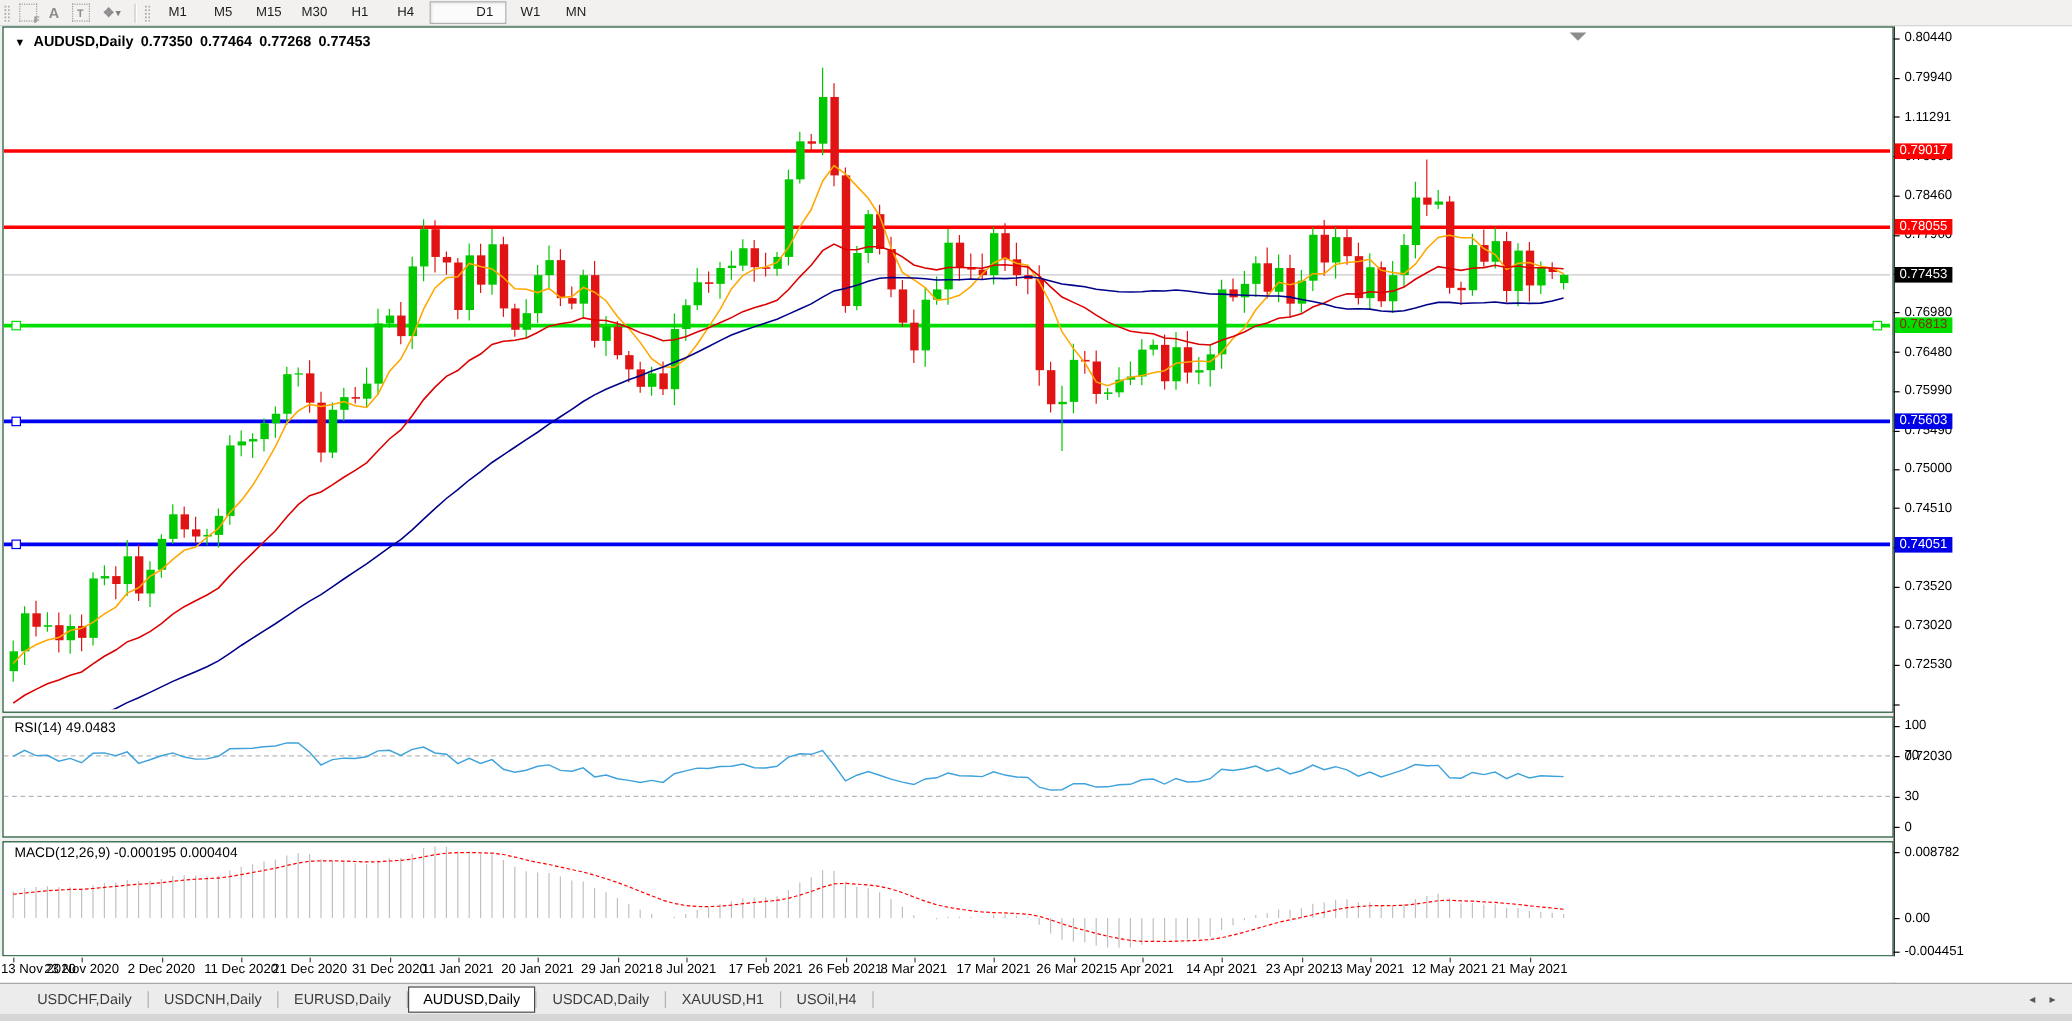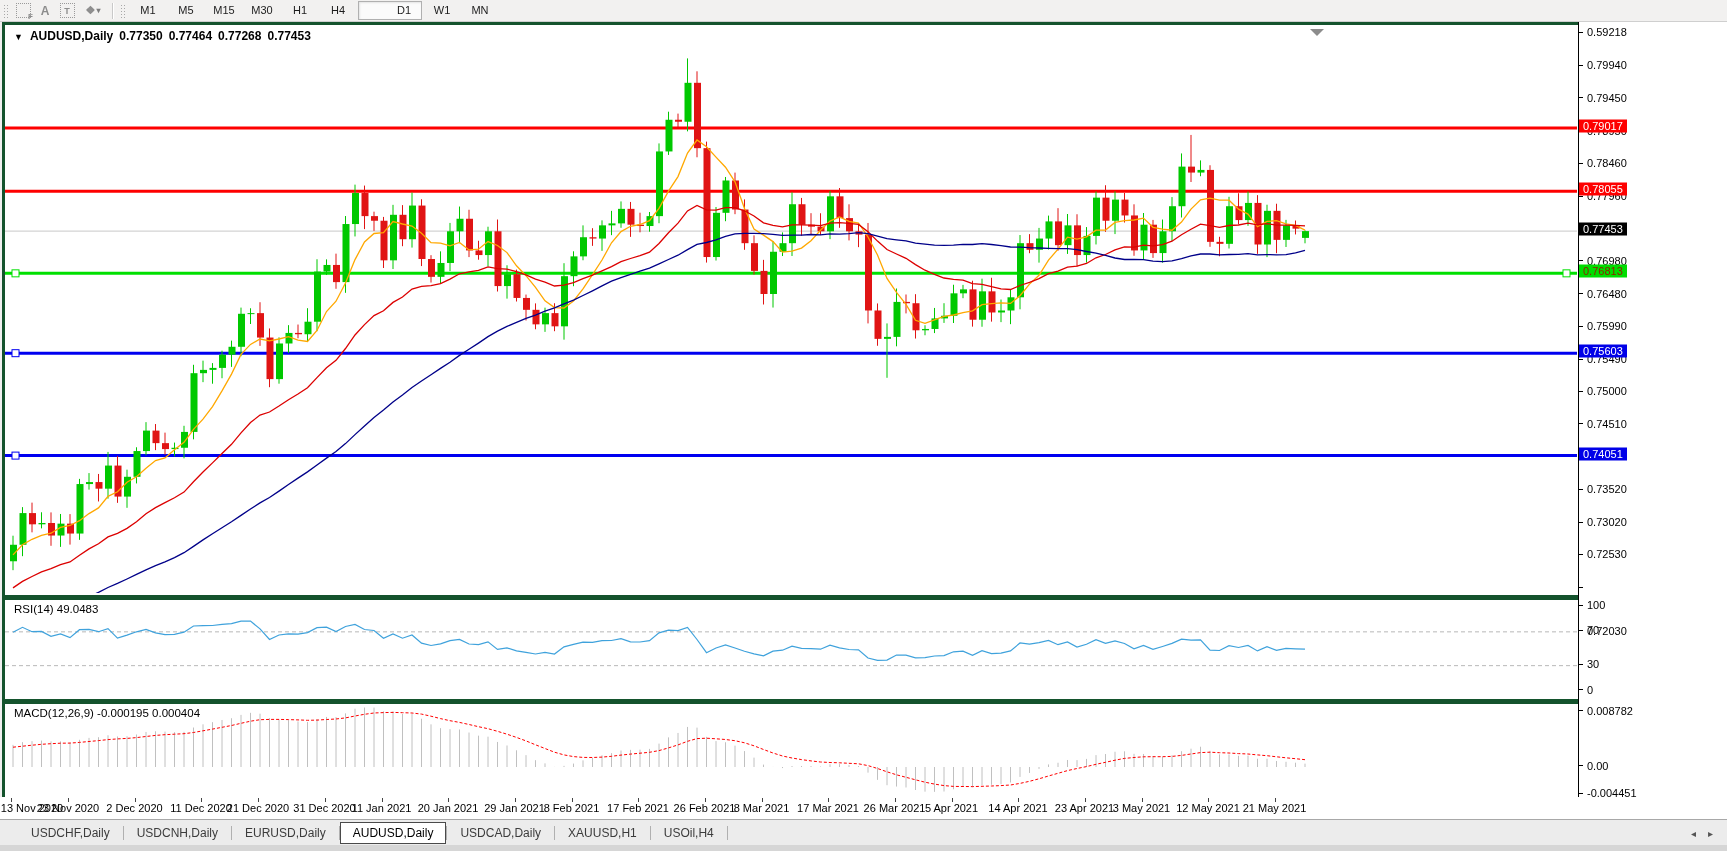--- a/index.html
+++ b/index.html
@@ -14,21 +14,21 @@
             color:#8d8d8d;font-size:12px;font-weight:bold;position:relative;}
   .dotted-box{width:13px;height:13px;border:1px dotted #9a9a9a;display:flex;align-items:center;
               justify-content:center;font-size:9px;color:#8d8d8d;font-weight:bold;}
   .fib-f{position:absolute;right:1px;bottom:-1px;font-size:8px;color:#8d8d8d;}
   .caret{font-size:8px;color:#7d7d7d;margin-left:1px;}
   .sep-v{width:1px;height:16px;background:#c9c9c9;box-shadow:1px 0 0 #ffffff;margin:0 4px;}
   .tf-btn{min-width:24px;height:17px;line-height:17px;text-align:center;font-size:11px;
           color:#1c1c1c;padding:0 5px;border:1px solid transparent;margin:0 1px;cursor:default;}
   .tf-btn.active{background:#fbfbfb;border:1px solid #b0b0b0;box-shadow:inset 1px 1px 2px #e4e4e4;padding-left:33px;}
   
-  .pane{position:absolute;background:#ffffff;border:3px solid #14532d;}
+  .pane{position:absolute;background:#ffffff;border:1px solid #14532d;}
   .axis-col{position:absolute;left:1578px;top:22px;width:149px;height:797px;background:#ffffff;}
   .header-ohlc{position:absolute;left:9px;top:4px;font-size:12px;font-weight:bold;color:#000;
                white-space:nowrap;z-index:5;}
   .header-ohlc .collapse{font-size:9px;margin-right:7px;}
   .header-ohlc span{margin-right:6px;}
   .ind-label{position:absolute;left:9px;top:3px;font-size:11.5px;color:#000;z-index:5;white-space:nowrap;}
   .ptick{position:absolute;font-size:11px;line-height:11px;color:#000;white-space:nowrap;
          transform:translateY(-50%);}
   .pdash{position:absolute;width:5px;height:1px;background:#000;}
   .lvl{position:absolute;left:1579px;height:13px;line-height:13px;padding:0 4px;font-size:11px;
@@ -557,25 +557,25 @@
     <div class="tab">USOil,H4</div>
     <div class="tabsep"></div>
     <div class="tab-arrows">
       <span>◂</span>
       <span>▸</span>
     </div>
   </div>
 <div class="bottom-strip"></div>
 
 <div class="pdash" style="left: 1578px; top: 31.9751px;"></div>
-<div class="ptick" style="left: 1587px; top: 32.4751px;">0.59218</div>
+<div class="ptick" style="left: 1587px; top: 32.4751px;">0.80440</div>
 <div class="pdash" style="left: 1578px; top: 64.9719px;"></div>
 <div class="ptick" style="left: 1587px; top: 65.4719px;">0.79940</div>
 <div class="pdash" style="left: 1578px; top: 97.3087px;"></div>
-<div class="ptick" style="left: 1587px; top: 97.8087px;">0.79450</div>
+<div class="ptick" style="left: 1587px; top: 97.8087px;">1.11291</div>
 <div class="pdash" style="left: 1578px; top: 130.305px;"></div>
 <div class="ptick" style="left: 1587px; top: 130.805px;">0.78950</div>
 <div class="pdash" style="left: 1578px; top: 162.642px;"></div>
 <div class="ptick" style="left: 1587px; top: 163.142px;">0.78460</div>
 <div class="pdash" style="left: 1578px; top: 195.639px;"></div>
 <div class="ptick" style="left: 1587px; top: 196.139px;">0.77960</div>
 <div class="pdash" style="left: 1578px; top: 227.976px;"></div>
 <div class="ptick" style="left: 1587px; top: 228.476px;">0.77470</div>
 <div class="pdash" style="left: 1578px; top: 260.313px;"></div>
 <div class="ptick" style="left: 1587px; top: 260.813px;">0.76980</div>
@@ -631,21 +631,21 @@
 <div class="dlabel" style="left: 258px; text-align: right;">21 Dec 2020</div>
 <div class="dtick" style="left: 324.5px;"></div>
 <div class="dlabel" style="left: 324.5px;">31 Dec 2020</div>
 <div class="dtick" style="left: 381.5px;"></div>
 <div class="dlabel" style="left: 381.5px;">11 Jan 2021</div>
 <div class="dtick" style="left: 448px;"></div>
 <div class="dlabel" style="left: 448px;">20 Jan 2021</div>
 <div class="dtick" style="left: 514.5px;"></div>
 <div class="dlabel" style="left: 514.5px;">29 Jan 2021</div>
 <div class="dtick" style="left: 571.5px;"></div>
-<div class="dlabel" style="left: 571.5px;">8 Feb 2021</div>
+<div class="dlabel" style="left: 571.5px;">8 Jul 2021</div>
 <div class="dtick" style="left: 638px;"></div>
 <div class="dlabel" style="left: 638px;">17 Feb 2021</div>
 <div class="dtick" style="left: 704.5px;"></div>
 <div class="dlabel" style="left: 704.5px;">26 Feb 2021</div>
 <div class="dtick" style="left: 761.5px;"></div>
 <div class="dlabel" style="left: 761.5px;">8 Mar 2021</div>
 <div class="dtick" style="left: 828px;"></div>
 <div class="dlabel" style="left: 828px;">17 Mar 2021</div>
 <div class="dtick" style="left: 894.5px;"></div>
 <div class="dlabel" style="left: 894.5px;">26 Mar 2021</div>

